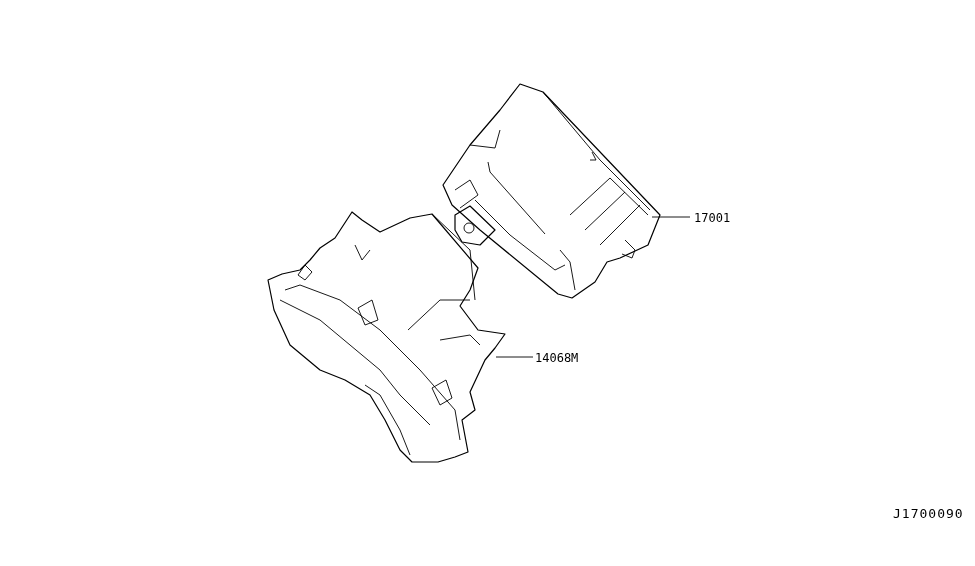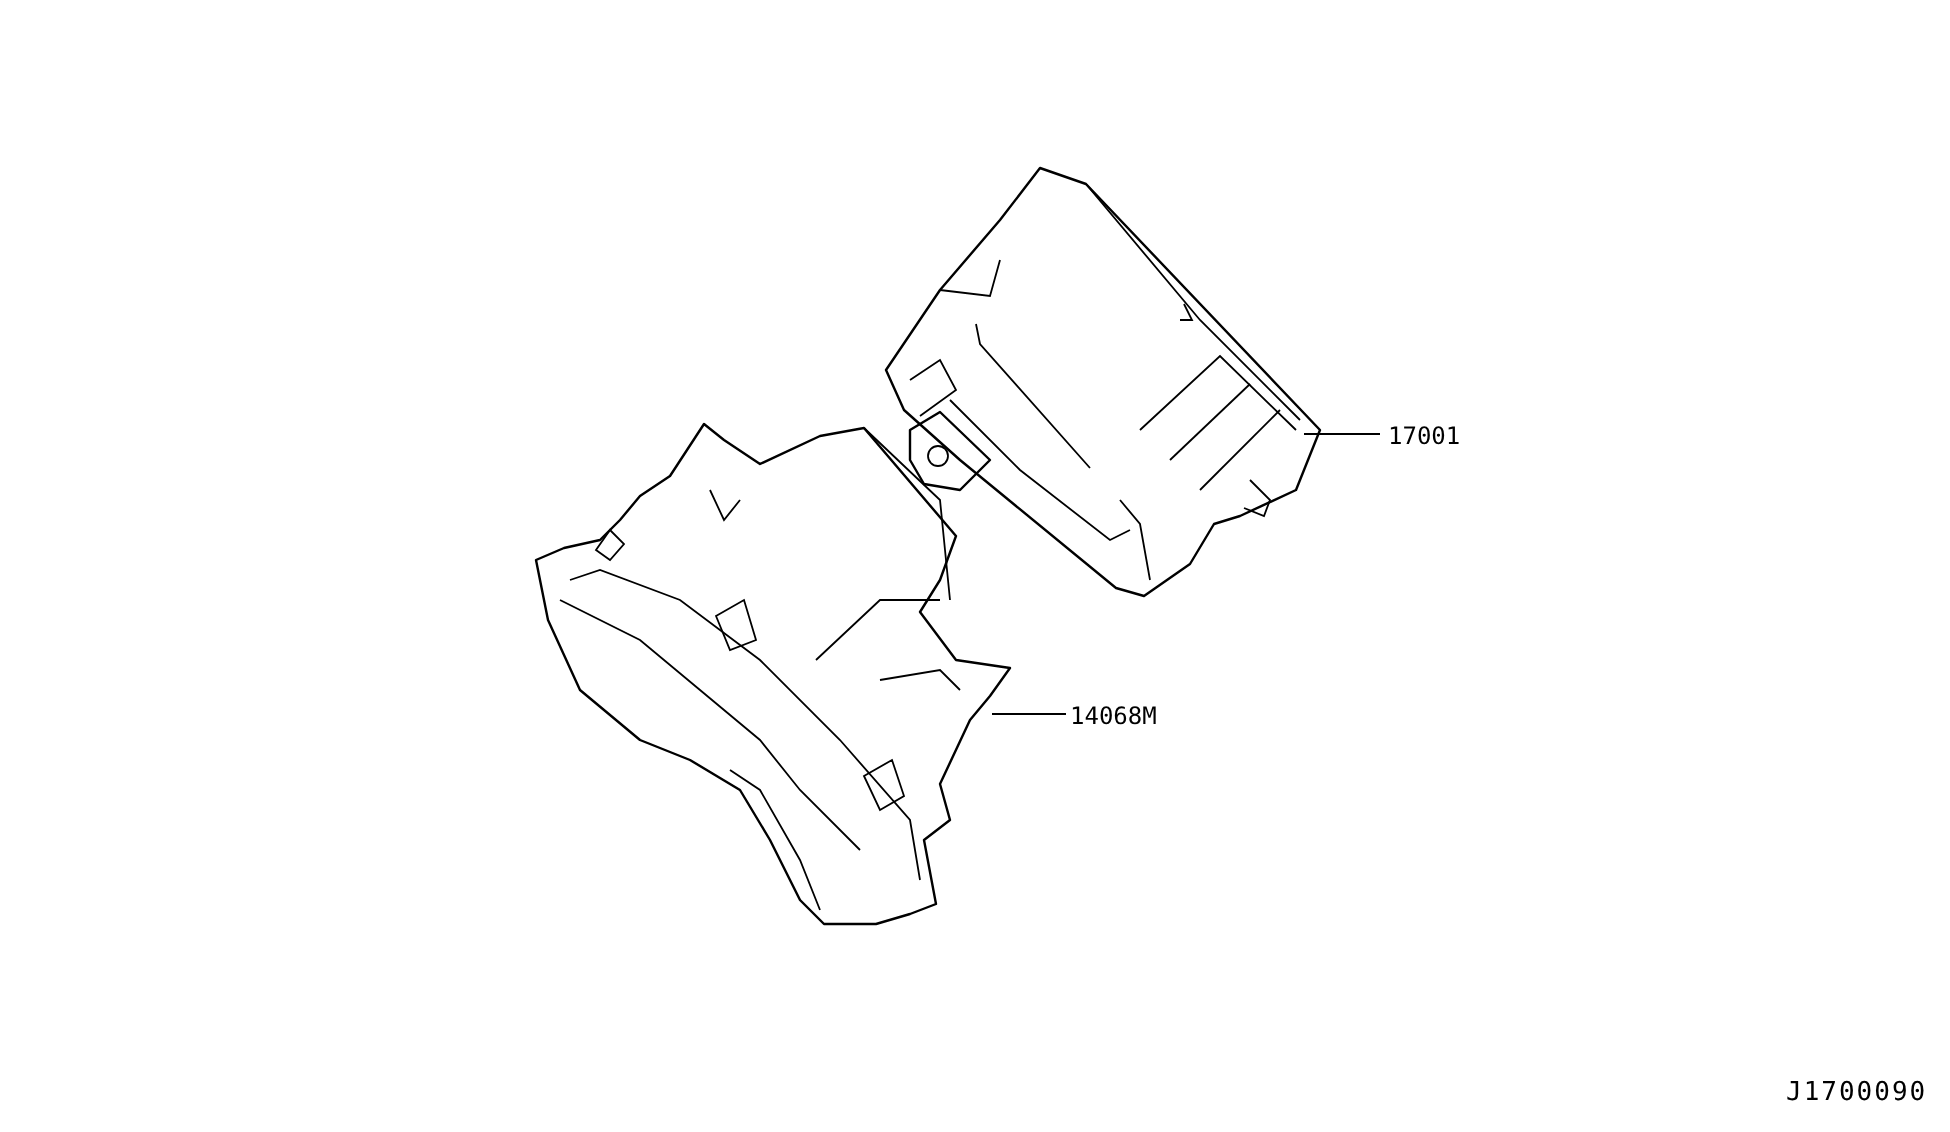--- a/index.html
+++ b/index.html
@@ -62,14 +62,14 @@
       <path class="thin" d="M365,385 L380,395 L400,430 L410,455"></path>
       <path class="thin" d="M408,330 L440,300 L470,300"></path>
       <path class="thin" d="M440,340 L470,335 L480,345"></path>
     </g>
 
     <line class="thin" x1="496" y1="357" x2="533" y2="357"></line>
   </svg>
 
   <span class="part-label" style="left:694px; top:211px;">17001</span>
   <span class="part-label" style="left:535px; top:351px;">14068M</span>
-  <span class="diagram-id" style="left:893px; top:506px;margin-top:33px;">J1700090</span>
+  <span class="diagram-id" style="left:893px; top:506px;">J1700090</span>
 </div>
 
 </body></html>

